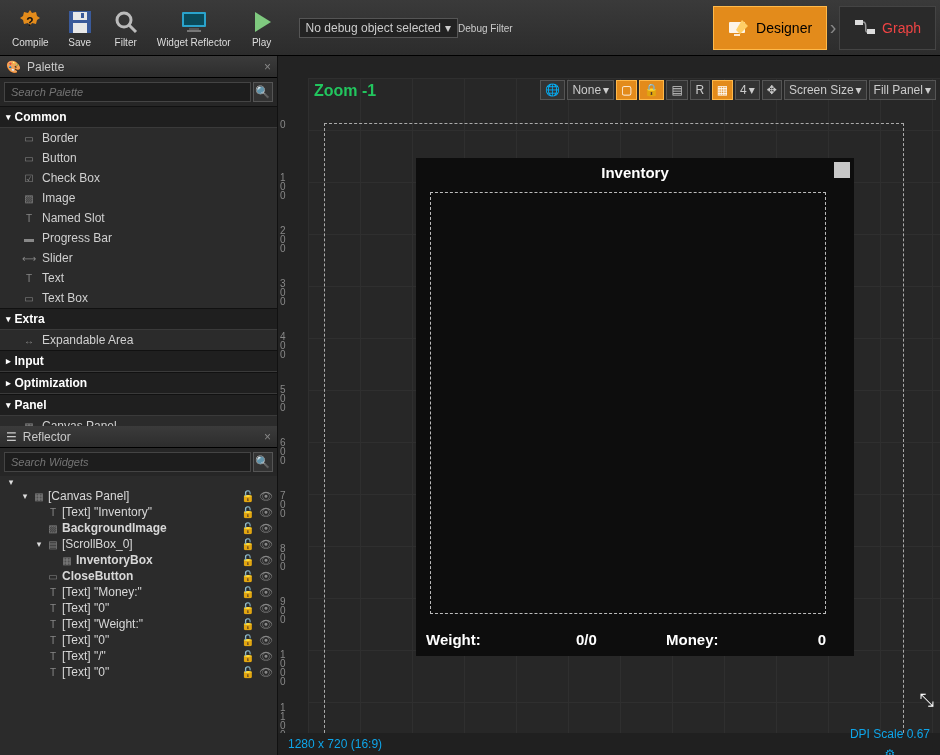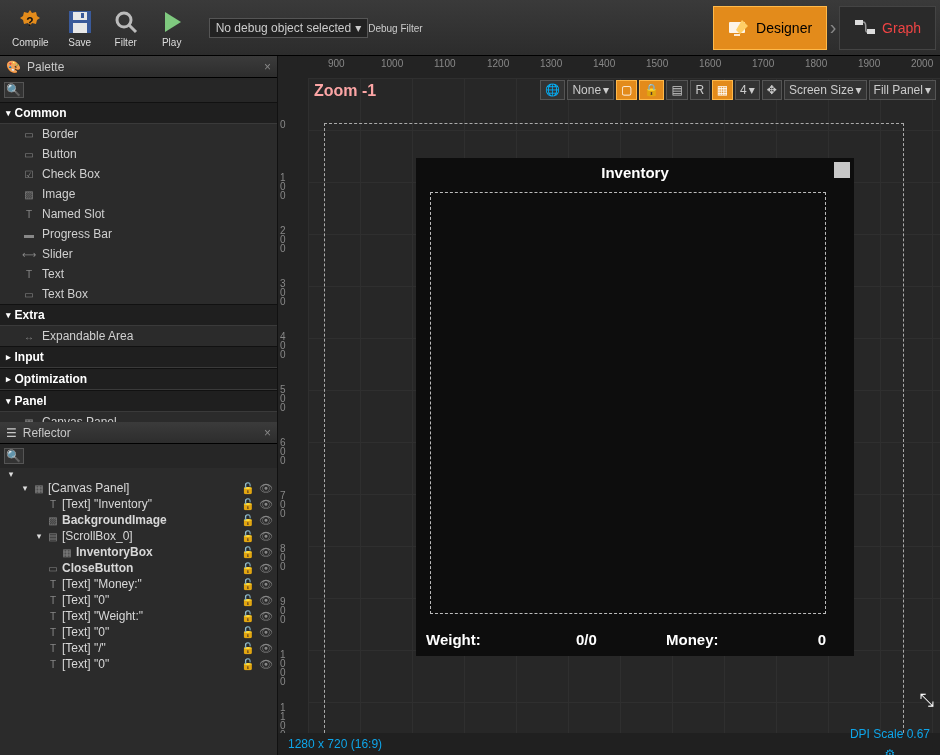--- a/index.html
+++ b/index.html
@@ -44,21 +44,21 @@
 .tree-row .locks span { color: #888; font-size: 11px; }
 
 
 .viewport { flex: 1; position: relative; background: #232323; overflow: hidden; }
 .ruler-h { position: absolute; left: 30px; right: 0; top: 0; height: 22px; background: #232323; display: flex; }
 .ruler-h .tick { position: absolute; top: 2px; font-size: 10px; color: #888; }
 .ruler-v { position: absolute; left: 0; top: 22px; bottom: 18px; width: 30px; background: #232323; }
 .ruler-v .tick { position: absolute; left: 2px; font-size: 10px; color: #888; line-height: 9px; }
 .canvas-area { position: absolute; left: 30px; top: 22px; right: 0; bottom: 18px; background: #272727; }
 .grid { position: absolute; inset: 0; background-image: linear-gradient(#2f2f2f 1px, transparent 1px), linear-gradient(90deg, #2f2f2f 1px, transparent 1px); background-size: 52px 52px; }
-.zoom-label { position: absolute; left: 6px; top: 4px; color: #fca5a5; font-size: 16px; font-weight: bold; }
+.zoom-label { position: absolute; left: 6px; top: 4px; color: #22c55e; font-size: 16px; font-weight: bold; }
 .vp-toolbar { position: absolute; right: 4px; top: 2px; display: flex; gap: 2px; align-items: center; }
 .vp-btn { background: #333; border: 1px solid #555; color: #ccc; height: 20px; min-width: 20px; padding: 0 4px; display: flex; align-items: center; justify-content: center; font-size: 11px; }
 .vp-btn.orange { background: #e38b1b; color: #fff; border-color: #ffb94a; }
 .dashed-canvas { position: absolute; border: 1px dashed #aaa; }
 .inv-panel { position: absolute; background: #0d0d0d; }
 .inv-title { position: absolute; color: #fff; font-weight: bold; font-size: 15px; }
 .inv-corner { position: absolute; width: 16px; height: 16px; background: #c8c8c8; }
 .inv-scroll { position: absolute; border: 1px dashed #bbb; }
 .inv-label { position: absolute; color: #fff; font-weight: bold; font-size: 15px; }
 .statusbar { position: absolute; left: 0; right: 0; bottom: 0; height: 22px; background: #202020; display: flex; align-items: center; padding: 0 10px; color: #0ea5e9; font-size: 13px; gap: 28px; }
@@ -95,20 +95,31 @@
     <div class="ico">
       <svg width="26" height="26" viewBox="0 0 26 26">
           <circle cx="11" cy="11" r="7" fill="none" stroke="#bbb" stroke-width="3"></circle>
           <line x1="16" y1="16" x2="23" y2="23" stroke="#bbb" stroke-width="3"></line>
         </svg>
     </div>
     <span class="lbl">Filter</span>
   </div>
   <div class="tb-btn">
     <div class="ico">
+      <svg width="30" height="26" viewBox="0 0 30 26">
+          <rect x="3" y="3" width="24" height="15" rx="1" fill="#2aa3cc"></rect>
+          <rect x="5" y="5" width="20" height="11" fill="#0a4a5a"></rect>
+          <rect x="10" y="19" width="10" height="2" fill="#555"></rect>
+          <rect x="8" y="21" width="14" height="2" fill="#777"></rect>
+        </svg>
+    </div>
+    <span class="lbl">Widget Reflector</span>
+  </div>
+  <div class="tb-btn">
+    <div class="ico">
       <svg width="26" height="26" viewBox="0 0 26 26">
           <path d="M6 3 L22 13 L6 23 Z" fill="#7fc97f"></path>
         </svg>
     </div>
     <span class="lbl">Play</span>
   </div>
   <div class="debug-group">
     <div class="debug-combo">
       <span>No debug object selected</span>
       <span>▾</span>
@@ -144,20 +155,21 @@
 <div class="main">
 
   <div class="left">
 
     <div class="panel-tab">
       <span>🎨</span>
       <span>Palette</span>
       <span class="close">×</span>
     </div>
     <div class="search-row">
+      <input placeholder="Search Palette" style="">
       <div class="sbtn">
         <span>🔍</span>
       </div>
     </div>
     <div class="palette-body" id="palette-body">
         <div class="cat-head">
           <span class="tri">▾</span>
           <span>Common</span>
         </div>
         <div class="pal-item">
@@ -221,20 +233,21 @@
           <span>Canvas Panel</span>
         </div>
       </div>
 
     <div class="panel-tab">
       <span>☰</span>
       <span>Reflector</span>
       <span class="close">×</span>
     </div>
     <div class="search-row">
+      <input placeholder="Search Widgets" style="">
       <div class="sbtn">
         <span>🔍</span>
       </div>
     </div>
     <div class="hierarchy-body" id="hierarchy-body">
         <div class="tree-row">
           <span class="ind" style="width:0px"></span>
           <span class="tw">▾</span>
           <span class="glyph"></span>
         </div>
@@ -355,34 +368,20 @@
           <span class="nm ">[Text] "0"</span>
           <div class="locks">
             <span>🔓</span>
             <span>👁</span>
           </div>
         </div>
       </div>
   </div>
 
   <div class="viewport">
-    <div class="ruler-h" id="ruler-h">
-        <div class="tick" style="left: 20px;">900</div>
-        <div class="tick" style="left: 73px;">1000</div>
-        <div class="tick" style="left: 126px;">1100</div>
-        <div class="tick" style="left: 179px;">1200</div>
-        <div class="tick" style="left: 232px;">1300</div>
-        <div class="tick" style="left: 285px;">1400</div>
-        <div class="tick" style="left: 338px;">1500</div>
-        <div class="tick" style="left: 391px;">1600</div>
-        <div class="tick" style="left: 444px;">1700</div>
-        <div class="tick" style="left: 497px;">1800</div>
-        <div class="tick" style="left: 550px;">1900</div>
-        <div class="tick" style="left: 603px;">2000</div>
-      </div>
     <div class="ruler-v" id="ruler-v">
         <div class="tick" style="top: 42px;">0</div>
         <div class="tick" style="top: 95px;">1<br>0<br>0</div>
         <div class="tick" style="top: 148px;">2<br>0<br>0</div>
         <div class="tick" style="top: 201px;">3<br>0<br>0</div>
         <div class="tick" style="top: 254px;">4<br>0<br>0</div>
         <div class="tick" style="top: 307px;">5<br>0<br>0</div>
         <div class="tick" style="top: 360px;">6<br>0<br>0</div>
         <div class="tick" style="top: 413px;">7<br>0<br>0</div>
         <div class="tick" style="top: 466px;">8<br>0<br>0</div>

